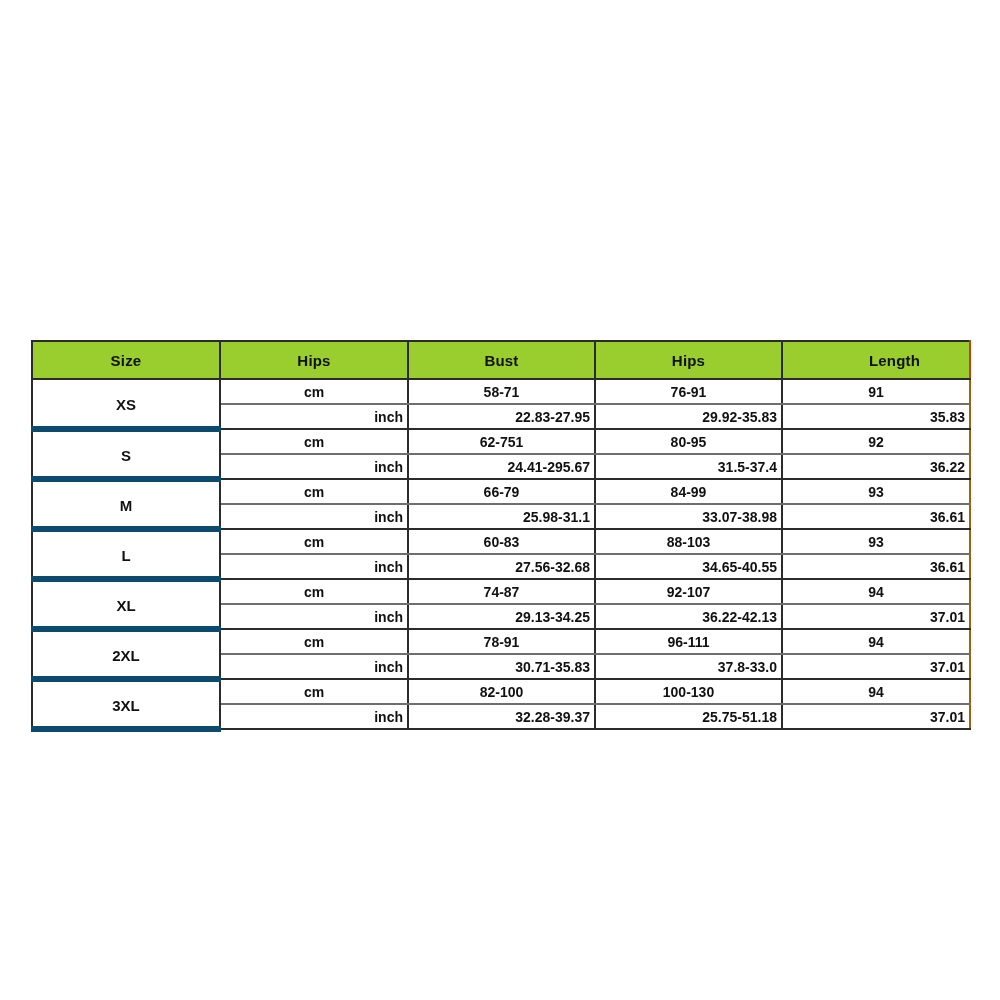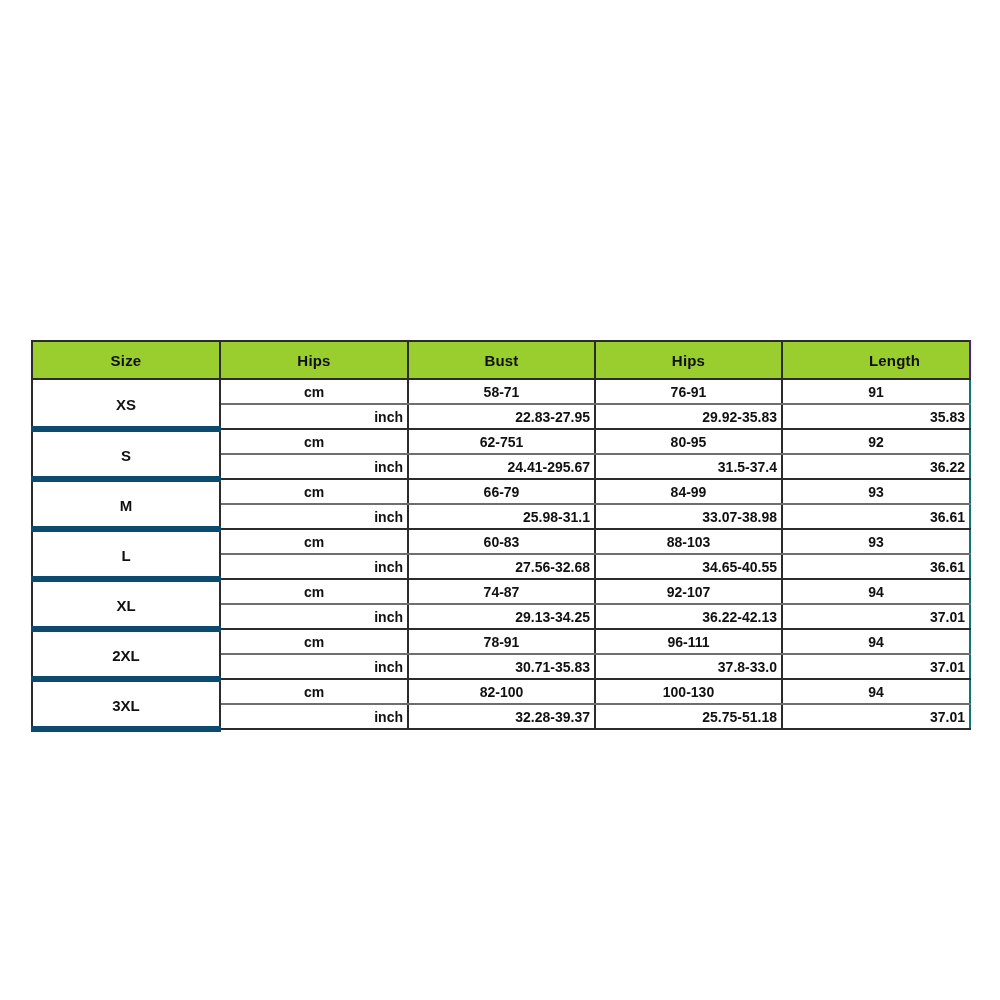--- a/index.html
+++ b/index.html
@@ -51,40 +51,40 @@
     font-weight: bold;
     text-align: center;
     height: 36px;
     padding: 0;
     border-right: 2px solid #2b2b2b;
     border-bottom: 2px solid #2b2b2b;
     border-top: 2px solid #2b2b2b;
     letter-spacing: .2px;
   }
   thead th.first { border-left: 2px solid #2b2b2b; }
-  thead th.last  { border-right: 2px solid #4c1d95; padding-left: 37px; }
+  thead th.last  { border-right: 2px solid #c2410c; padding-left: 37px; }
 
   
   tbody td {
     height: 23px;
     padding: 0 4px;
     text-align: center;
     vertical-align: middle;
     font-size: 14px;
     font-weight: bold;
     color: #111111;
     background: #ffffff;
     border-right: 2px solid #2b2b2b;
     white-space: nowrap;
   }
   tbody td.size-cell {
     border-left: 2px solid #2b2b2b;
     font-size: 15px;
   }
-  tbody td.last { border-right: 2px solid #0f766e; }
+  tbody td.last { border-right: 2px solid #a16207; }
 
   
   tbody tr.row-cm td.val,
   tbody tr.row-cm td.unit {
     border-bottom: 2px solid #6e6e6e;
     text-align: center;
   }
 
   
   tbody tr.row-inch td {

